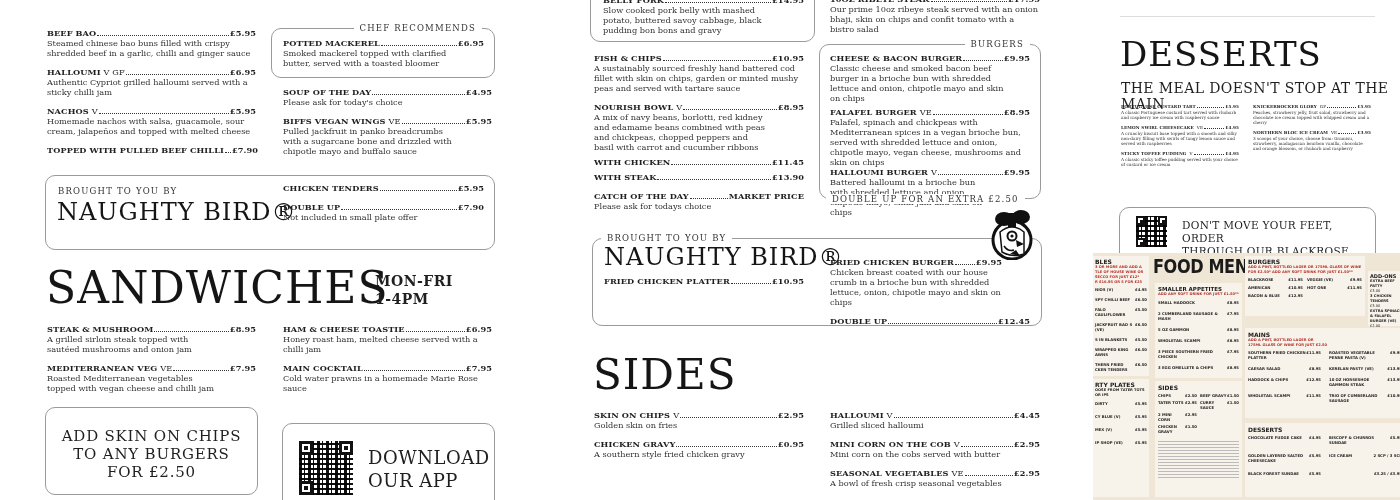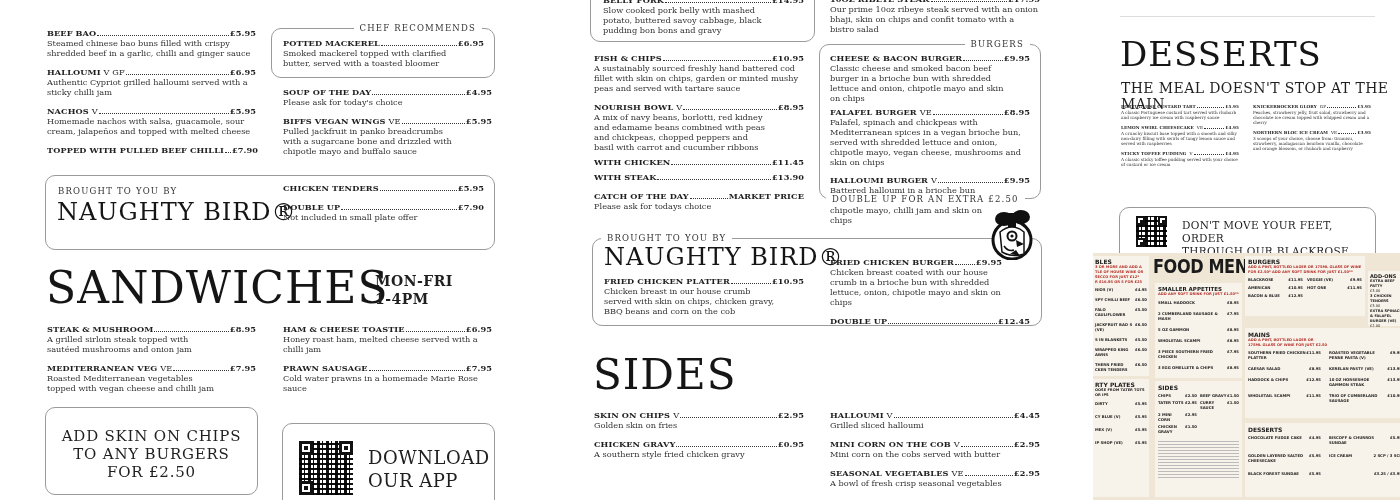--- a/index.html
+++ b/index.html
@@ -162,21 +162,21 @@
     <div class="item">
       <div class="row">
           <span class="name">HAM &amp; CHEESE TOASTIE</span>
           <span class="dots"></span>
           <span class="price">£6.95</span>
         </div>
       <div class="desc">Honey roast ham, melted cheese served with a chilli jam</div>
     </div>
     <div class="item">
       <div class="row">
-          <span class="name">PRAWN SAUSAGE</span>
+          <span class="name">MAIN COCKTAIL</span>
           <span class="dots"></span>
           <span class="price">£7.95</span>
         </div>
       <div class="desc">Cold water prawns in a homemade Marie Rose sauce</div>
     </div>
   </div>
 
   <div class="box" style="left:45px; top:407px; width:213px; height:88px; text-align:center; font-size:15px; line-height:18px; letter-spacing:0.8px; padding-top:19px;">
     <div>ADD SKIN ON CHIPS</div>
     <div>TO ANY BURGERS</div>
@@ -266,21 +266,21 @@
     <span class="legend" style="right:10px; top:-6px;">BURGERS</span>
     <div class="abs" style="left:10px; top:8px; width:200px;">
       <div class="item" style="margin-bottom:4px;">
         <div class="row">
             <span class="name">CHEESE &amp; BACON BURGER</span>
             <span class="dots"></span>
             <span class="price">£9.95</span>
           </div>
         <div class="desc" style="width:185px;">Classic cheese and smoked bacon beef burger in a brioche bun with shredded lettuce and onion, chipotle mayo and skin on chips</div>
       </div>
-      <div class="item" style="margin-bottom:8px;">
+      <div class="item" style="margin-bottom:0;">
         <div class="row">
             <span class="name">FALAFEL BURGER</span>
             <span class="tag">VE</span>
             <span class="dots"></span>
             <span class="price">£8.95</span>
           </div>
         <div class="desc">Falafel, spinach and chickpeas with Mediterranean spices in a vegan brioche bun, served with shredded lettuce and onion, chipotle mayo, vegan cheese, mushrooms and skin on chips</div>
       </div>
       <div class="item">
         <div class="row">
@@ -298,21 +298,20 @@
   <div class="box" style="left:592px; top:238px; width:450px; height:88px;">
     <span class="legend brand-small" style="left:8px; top:-6px;">BROUGHT TO YOU BY</span>
     <div class="abs brand-big" style="left:11px; top:4px;">NAUGHTY BIRD®</div>
     <div class="abs" style="left:11px; top:37px; width:200px;">
       <div class="item">
         <div class="row">
             <span class="name">FRIED CHICKEN PLATTER</span>
             <span class="dots"></span>
             <span class="price">£10.95</span>
           </div>
-        <div class="desc" style="width:175px;">Chicken breast in our house crumb served with skin on chips, chicken gravy, BBQ beans and corn on the cob</div>
       </div>
     </div>
     <div class="abs" style="left:237px; top:18px; width:172px;">
       <div class="item">
         <div class="row">
             <span class="name">FRIED CHICKEN BURGER</span>
             <span class="dots"></span>
             <span class="price">£9.95</span>
           </div>
         <div class="desc" style="width:178px;">Chicken breast coated with our house crumb in a brioche bun with shredded lettuce, onion, chipotle mayo and skin on chips</div>

